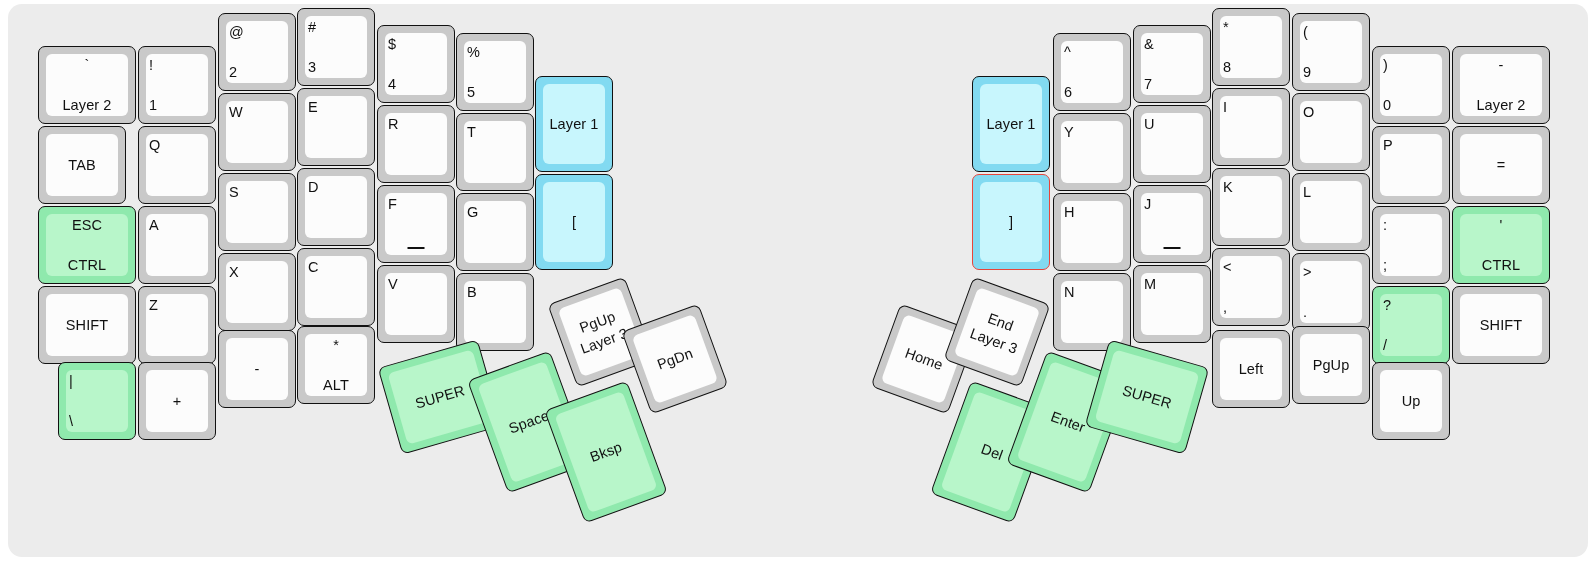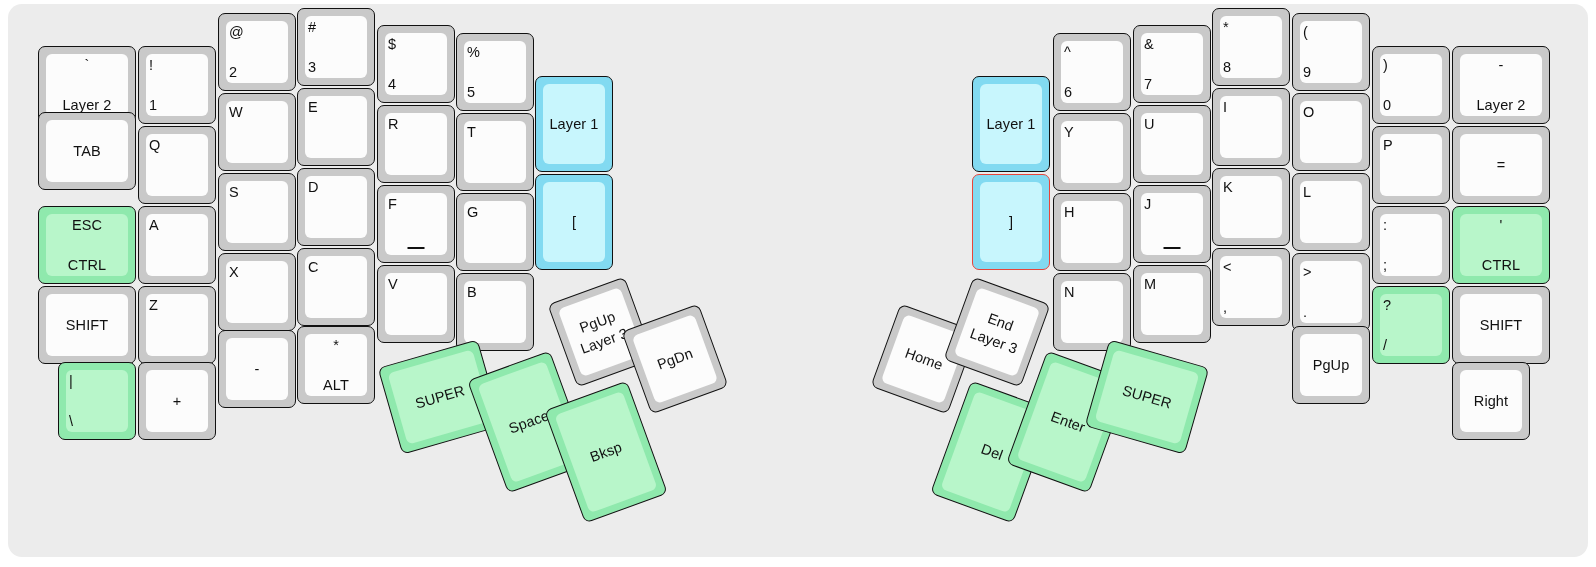--- a/index.html
+++ b/index.html
@@ -42,21 +42,21 @@
 <body>
 
 <div id="stage">
   <div id="panel"></div>
   <div class="kb" id="kb-root">
       <div class="key" style="left: 38px; top: 46px; width: 98px; height: 78px;">
         <div class="cap"></div>
         <div class="lbl top">`</div>
         <div class="lbl bot">Layer 2</div>
       </div>
-      <div class="key" style="left: 38px; top: 112px; width: 98px; height: 78px; padding-left: 45px;">
+      <div class="key" style="left: 38px; top: 126px; width: 88px; height: 78px; padding-left: 45px;">
         <div class="cap"></div>
         <div class="lbl mid">TAB</div>
       </div>
       <div class="key green" style="left: 38px; top: 206px; width: 98px; height: 78px;">
         <div class="cap"></div>
         <div class="lbl top">ESC</div>
         <div class="lbl bot">CTRL</div>
       </div>
       <div class="key" style="left: 38px; top: 286px; width: 98px; height: 78px;">
         <div class="cap"></div>
@@ -304,27 +304,31 @@
       </div>
       <div class="key green" style="left: 1452px; top: 206px; width: 98px; height: 78px;">
         <div class="cap"></div>
         <div class="lbl top">'</div>
         <div class="lbl bot">CTRL</div>
       </div>
       <div class="key" style="left: 1452px; top: 286px; width: 98px; height: 78px;">
         <div class="cap"></div>
         <div class="lbl mid">SHIFT</div>
       </div>
+      <div class="key" style="left: 1212px; top: 330px; width: 78px; height: 78px;">
+        <div class="cap"></div>
+        <div class="lbl mid">Left</div>
+      </div>
       <div class="key" style="left: 1292px; top: 326px; width: 78px; height: 78px;">
         <div class="cap"></div>
         <div class="lbl mid">PgUp</div>
       </div>
-      <div class="key" style="left: 1452px; top: 362px; width: 78px; height: 78px;">
-        <div class="cap"></div>
-        <div class="lbl mid">Right</div>
+      <div class="key" style="left: 1372px; top: 362px; width: 78px; height: 78px;">
+        <div class="cap"></div>
+        <div class="lbl mid">Up</div>
       </div>
       <div class="key rot" style="left: 883px; top: 315px; width: 82px; height: 88px; transform: rotate(20deg);">
         <div class="cap"></div>
         <div class="lbl mid">Home</div>
       </div>
       <div class="key rot" style="left: 956px; top: 288px; width: 82px; height: 88px; transform: rotate(20deg);">
         <div class="cap"></div>
         <div class="lbl mid two">End
 Layer 3</div>
       </div>

